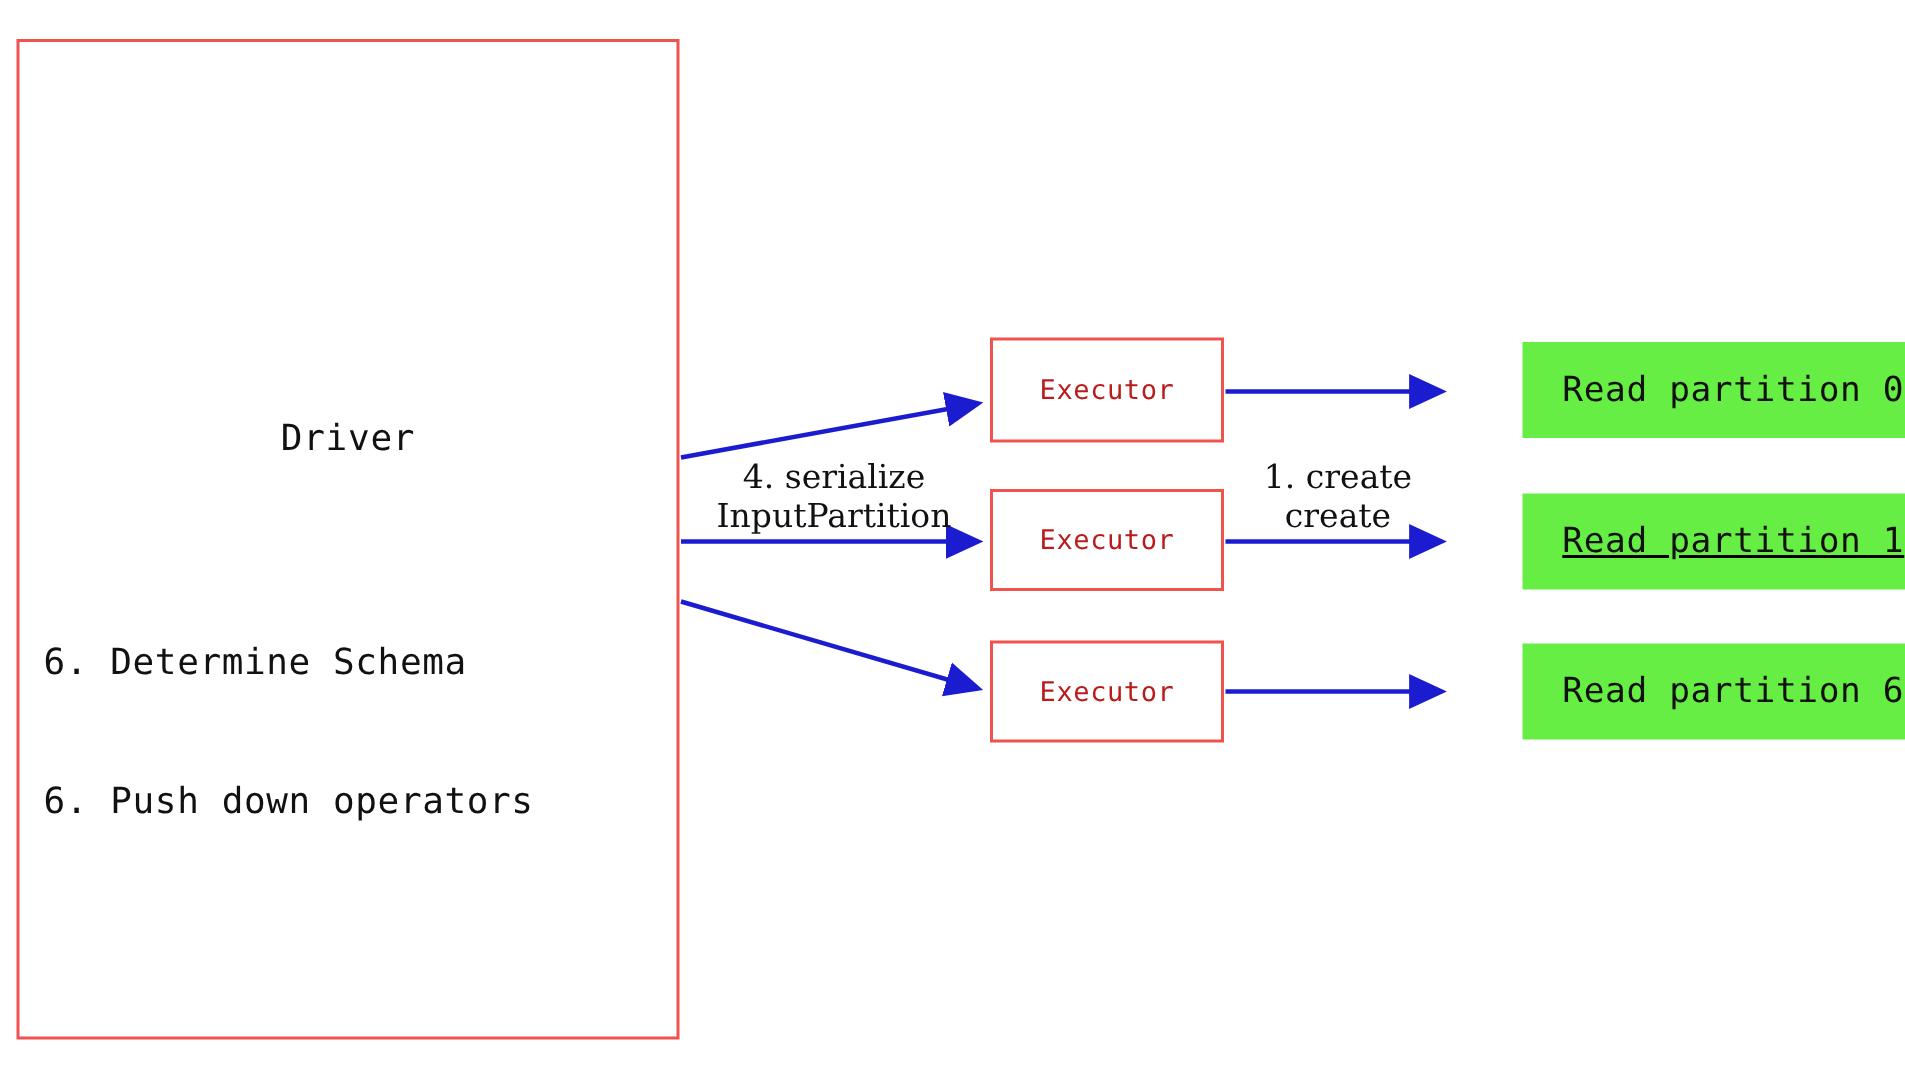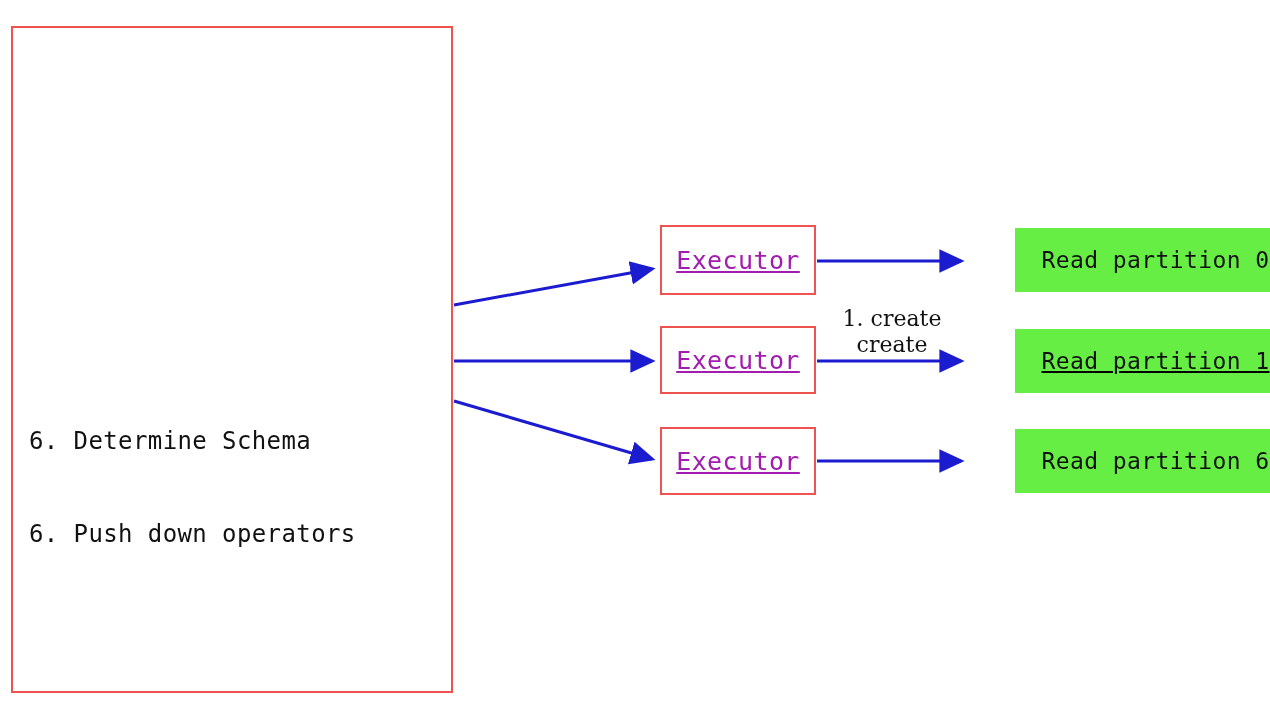--- a/index.html
+++ b/index.html
@@ -68,24 +68,23 @@
     position: absolute;
     box-sizing: border-box;
     border: 2px solid #ef5350;
     background: #ffffff;
     display: flex;
     align-items: center;
     justify-content: center;
   }
   .executor-label {
     font-family: "DejaVu Sans Mono", "Liberation Mono", monospace;
-    font-size: 25px;
-    color: #a21caf;
+    font-size: 18px;
+    color: #b91c1c;
     letter-spacing: 0.4px;
-    text-decoration: underline;
   }
   .exec-0 { left: 660px; top: 225px; width: 156px; height: 70px; }
   .exec-1 { left: 660px; top: 326px; width: 156px; height: 68px; }
   .exec-2 { left: 660px; top: 427px; width: 156px; height: 68px; }
 
   
   .partition-box {
     position: absolute;
     left: 968px;
     width: 281px;
@@ -135,20 +134,21 @@
     <line x1="454" y1="361" x2="652" y2="361" stroke="#1b1bd0" stroke-width="3" marker-end="url(#ah)"></line>
 
     <line x1="454" y1="401" x2="652" y2="459" stroke="#1b1bd0" stroke-width="3" marker-end="url(#ah)"></line>
 
     <line x1="817" y1="261" x2="961" y2="261" stroke="#1b1bd0" stroke-width="3" marker-end="url(#ah)"></line>
     <line x1="817" y1="361" x2="961" y2="361" stroke="#1b1bd0" stroke-width="3" marker-end="url(#ah)"></line>
     <line x1="817" y1="461" x2="961" y2="461" stroke="#1b1bd0" stroke-width="3" marker-end="url(#ah)"></line>
   </svg>
 
   <div class="driver-box">
+    <div class="driver-title">Driver</div>
     <div class="driver-steps">
       <div>6. Determine Schema</div>
       <div>6. Push down operators</div>
     </div>
   </div>
 
   <div class="executor-box exec-0">
     <span class="executor-label">Executor</span>
   </div>
   <div class="executor-box exec-1">
@@ -161,18 +161,22 @@
   <div class="partition-box part-0">
     <span class="partition-label">Read partition 0</span>
   </div>
   <div class="partition-box part-1">
     <span class="partition-label">Read partition 1</span>
   </div>
   <div class="partition-box part-2">
     <span class="partition-label">Read partition 6</span>
   </div>
 
+  <div class="edge-label label-serialize">
+    <div>4. serialize</div>
+    <div>InputPartition</div>
+  </div>
   <div class="edge-label label-create">
     <div>1. create</div>
     <div>create</div>
   </div>
 
 </div>
 
 </body></html>

